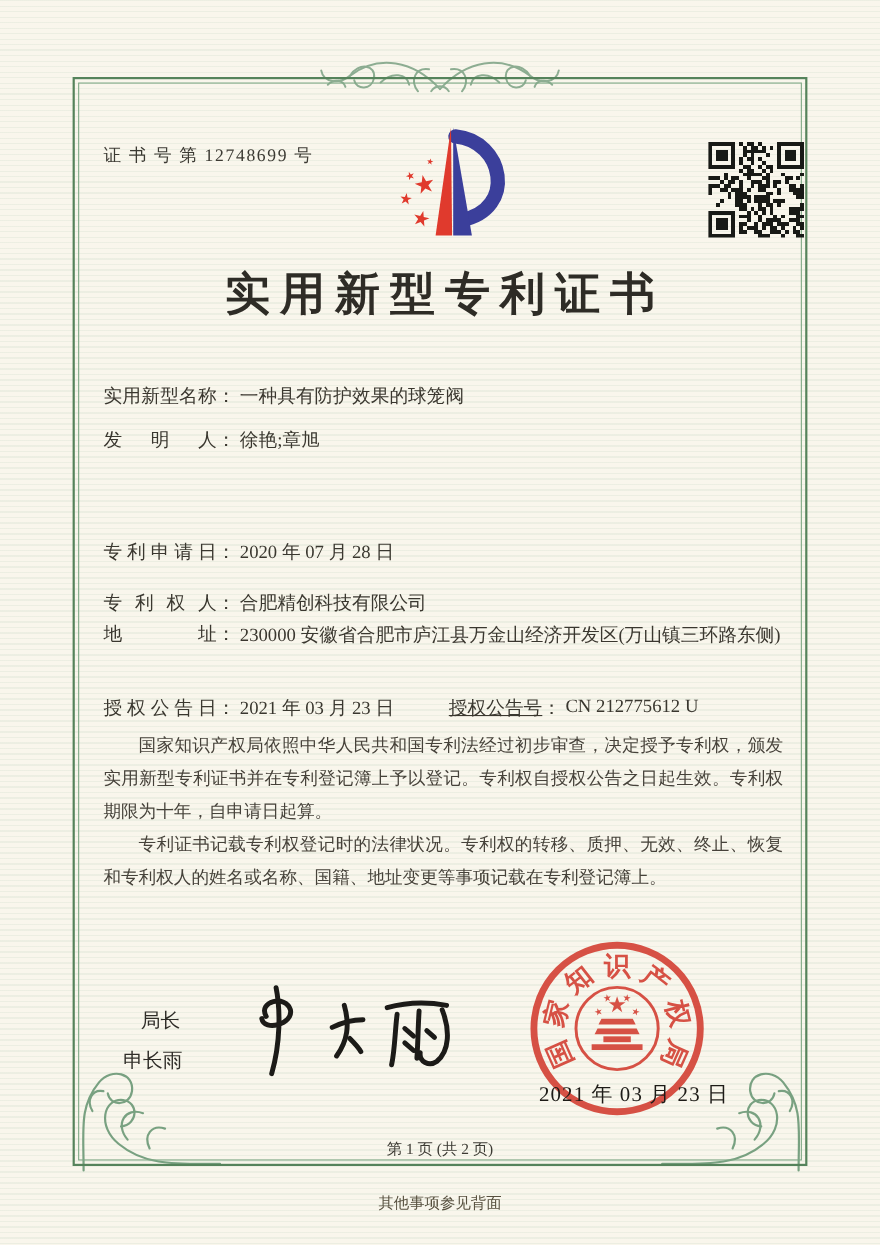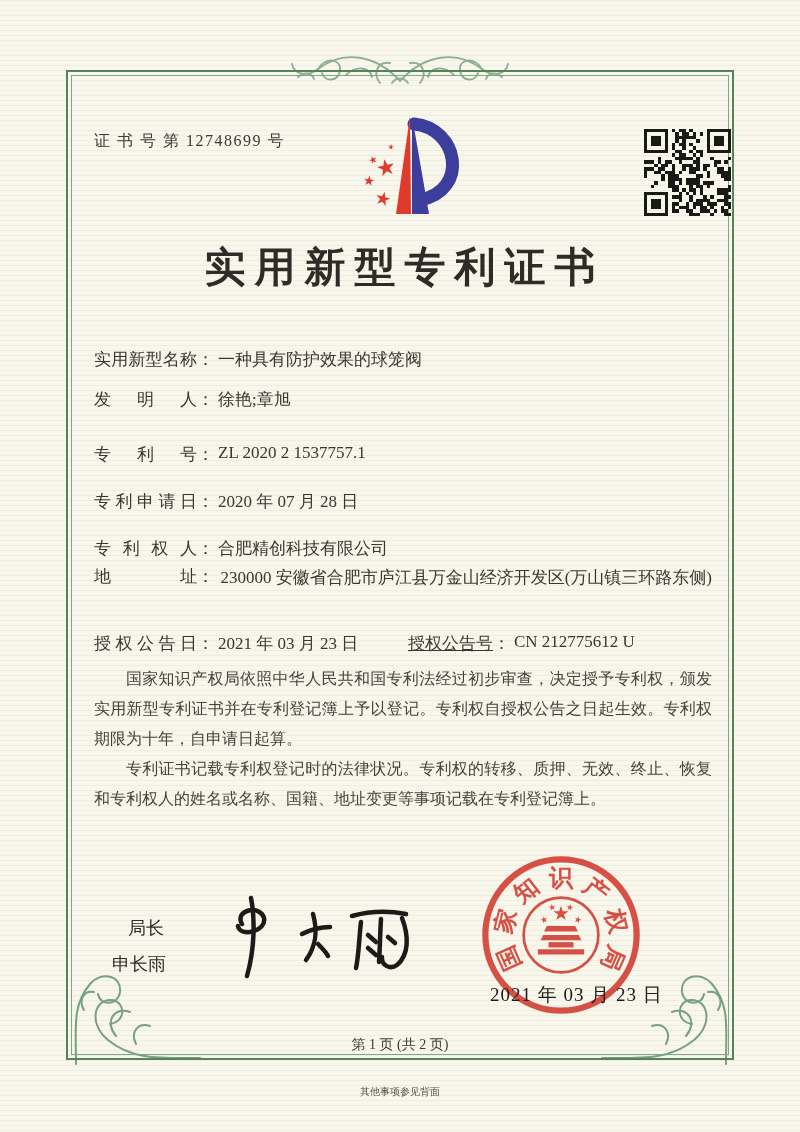--- a/index.html
+++ b/index.html
@@ -31,35 +31,35 @@
     position:absolute;left:0;top:240px;width:800px;text-align:center;
     font-size:41px;font-weight:600;letter-spacing:9px;color:#2e2c26;margin:0;
     text-indent:9px;
   }
   .row{position:absolute;left:94px;width:620px;font-size:17px;color:#3a372f;white-space:nowrap;}
   .lbl{
     display:inline-block;width:103px;text-align:justify;text-align-last:justify;
     vertical-align:top;
   }
   .colon{display:inline-block;vertical-align:top;}
-  .val{display:inline-block;vertical-align:top;margin-left:4px;text-align:right;}
+  .val{display:inline-block;vertical-align:top;margin-left:4px;}
   .val.wrap{white-space:normal;width:494px;line-height:1.55;}
   .grantno{position:absolute;left:314px;top:0;text-decoration:underline;}
   .body-text{
     position:absolute;left:94px;top:664px;width:618px;
     font-size:16px;line-height:1.88;color:#46423a;text-align:justify;
   }
   .body-text p{margin:0;text-indent:2em;}
   .signoff-title{position:absolute;left:128px;top:916px;font-size:18px;color:#2f2d28;}
   .signoff-name{position:absolute;left:112px;top:952px;font-size:18px;color:#2f2d28;}
   .signature{position:absolute;left:218px;top:888px;}
   .seal{position:absolute;left:472px;top:846px;}
   .sealdate{position:absolute;left:490px;top:982px;font-size:19px;color:#1d1b17;letter-spacing:1px;}
   .footer{position:absolute;left:0;top:1036px;width:800px;text-align:center;font-size:14px;color:#3c3a33;}
-  .backnote{position:absolute;left:0;top:1085px;width:800px;text-align:center;font-size:10px;color:#57503f;}
+  .backnote{position:absolute;left:0;top:1085px;width:800px;text-align:center;font-size:14px;color:#57503f;}
   .orn{position:absolute;pointer-events:none;}
   .orn.tc{left:284px;top:33px;}
   .orn.bl{left:50px;top:914px;}
   .orn.br{left:600px;top:914px;transform:scaleX(-1);}
 </style>
 </head>
 <body>
 
 <div class="page">
 
@@ -428,23 +428,20 @@
       </svg></div>
 
   <h1 class="title">实用新型专利证书</h1>
 
   <div class="row" style="top:348px">
     <span class="lbl">实用新型名称</span><span class="colon">：</span><span class="val">一种具有防护效果的球笼阀</span>
   </div>
   <div class="row" style="top:388px">
     <span class="lbl">发明人</span><span class="colon">：</span><span class="val">徐艳;章旭</span>
   </div>
-  <div class="row" style="top:443px">
-    <span class="lbl">专利号</span><span class="colon">：</span><span class="val">ZL 2020 2 1537757.1</span>
-  </div>
   <div class="row" style="top:490px">
     <span class="lbl">专利申请日</span><span class="colon">：</span><span class="val">2020 年 07 月 28 日</span>
   </div>
   <div class="row" style="top:537px">
     <span class="lbl">专利权人</span><span class="colon">：</span><span class="val">合肥精创科技有限公司</span>
   </div>
   <div class="row" style="top:565px">
     <span class="lbl">地址</span><span class="colon">：</span><span class="val wrap">230000 安徽省合肥市庐江县万金山经济开发区(万山镇三环路东侧)</span>
   </div>
   <div class="row" style="top:632px">

